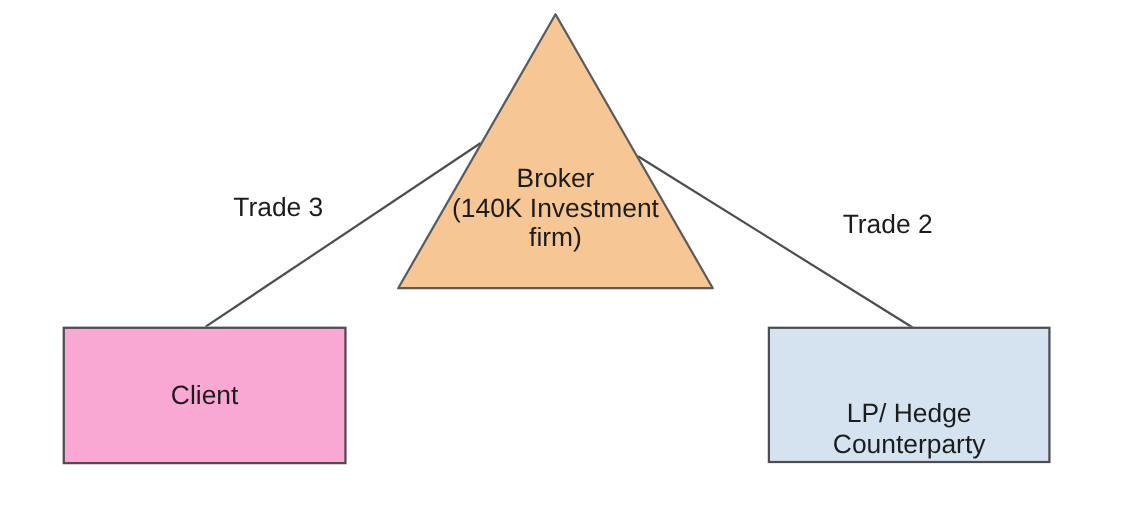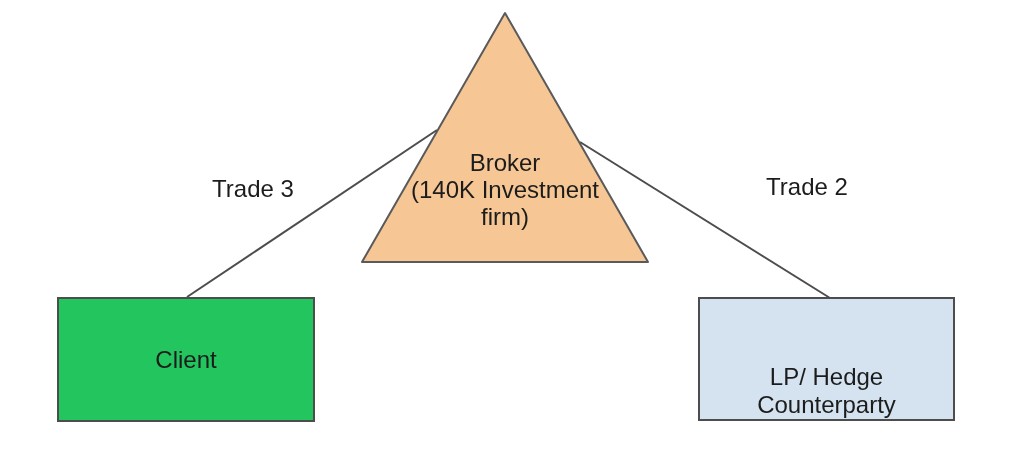--- a/index.html
+++ b/index.html
@@ -49,21 +49,21 @@
     font-size: 24px;
     line-height: 28px;
     white-space: pre-line;
     color: #1c1c1c;
   }
   .client-node {
     left: 57px;
     top: 297px;
     width: 258px;
     height: 125px;
-    background: #22c55e;
+    background: #f9a8d4;
   }
   .lp-node {
     left: 698px;
     top: 297px;
     width: 257px;
     height: 124px;
     background: #d5e3f0;
     align-items: flex-end;
   }
   .broker-label {
@@ -71,21 +71,21 @@
     top: 149px;
     width: 280px;
   }
   .trade1-label {
     left: 193px;
     top: 176px;
     width: 120px;
   }
   .trade2-label {
     left: 747px;
-    top: 174px;
+    top: 192px;
     width: 120px;
   }
 </style>
 </head>
 <body>
 
 <div class="canvas">
 
   <svg class="svg-layer" viewBox="0 0 1024 467" xmlns="http://www.w3.org/2000/svg">
     <line x1="437" y1="130" x2="187" y2="297" stroke="#4d4d4d" stroke-width="2"></line>

